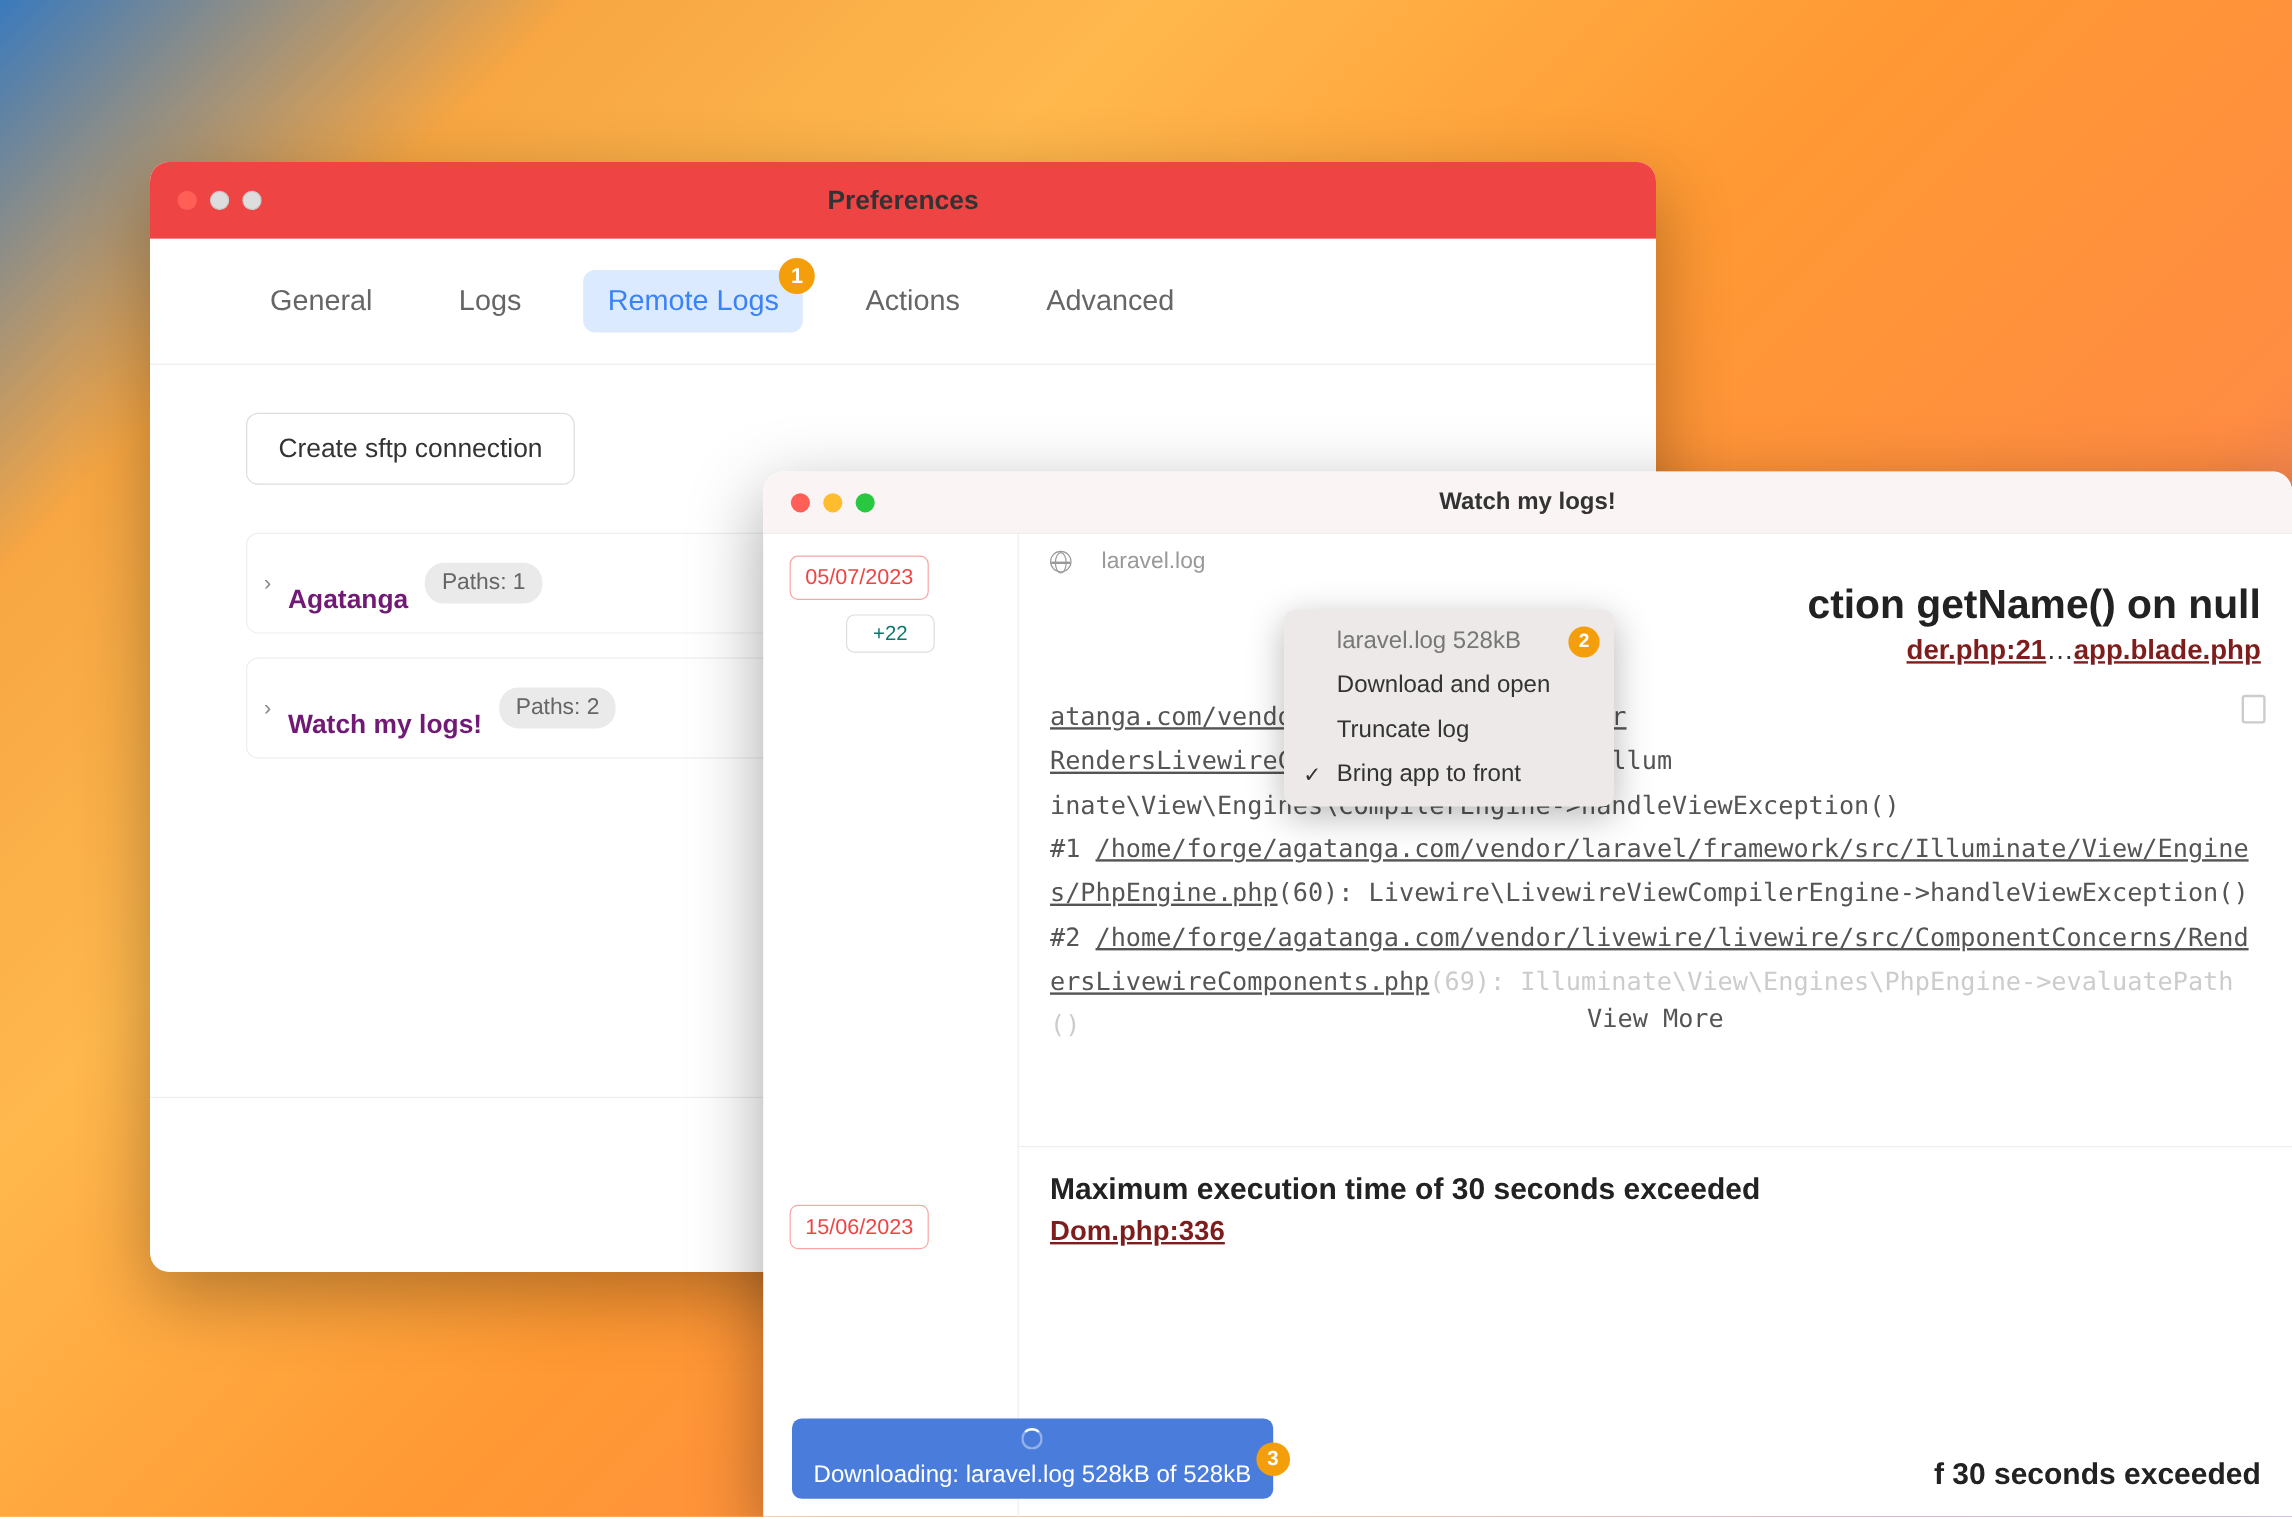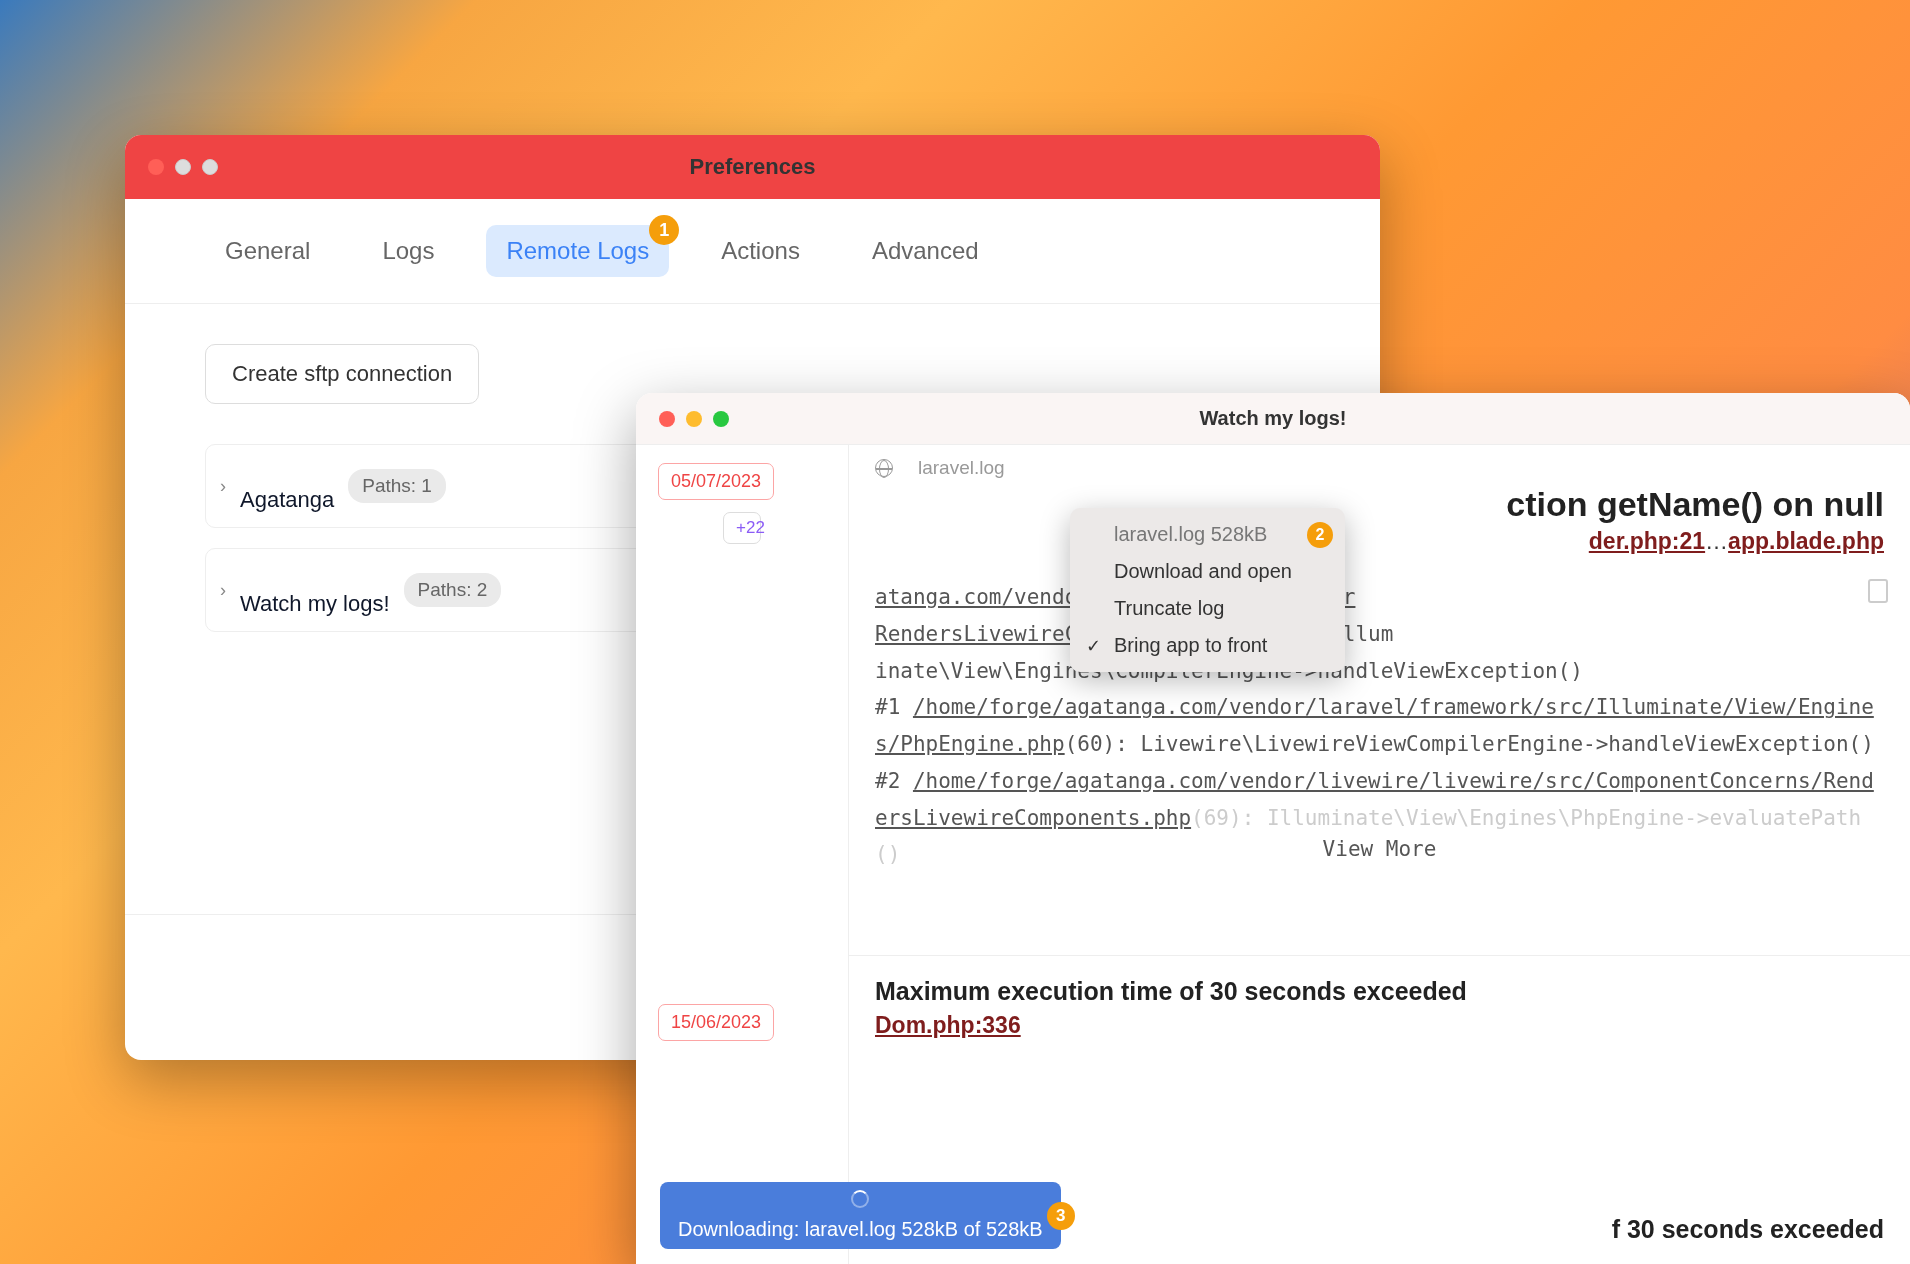--- a/index.html
+++ b/index.html
@@ -114,22 +114,22 @@
   border: 1.5px solid #eee;
   border-radius: 10px;
   margin-bottom: 20px;
 }
 .chevron {
   color: #888;
   font-size: 18px;
 }
 .conn-name {
   font-size: 22px;
-  color: #0f172a;
-  font-weight: 400;
+  color: #701a75;
+  font-weight: 700;
   margin-top: 28px;
 }
 .paths-pill {
   background: #eaeaea;
   color: #666;
   padding: 6px 14px;
   border-radius: 16px;
   font-size: 19px;
   font-weight: 500;
 }
@@ -184,27 +184,27 @@
   padding: 7px 12px;
   border-radius: 7px;
   font-size: 18px;
   font-weight: 500;
   text-align: center;
   display: inline-block;
   margin-bottom: 12px;
 }
 .date-extra {
   border: 1.5px solid #ddd;
-  color: #8b5cf6;
+  color: #0f766e;
   padding: 5px 12px;
   border-radius: 7px;
   font-size: 17px;
-  text-align: left;
+  text-align: center;
   display: block;
-  width: 38px;
+  width: 74px;
   margin: 0 auto;
 }
 .date-block { margin-bottom: 460px; }
 .logs-content {
   flex: 1;
   position: relative;
   padding: 12px 26px;
 }
 .file-header {
   display: flex;

